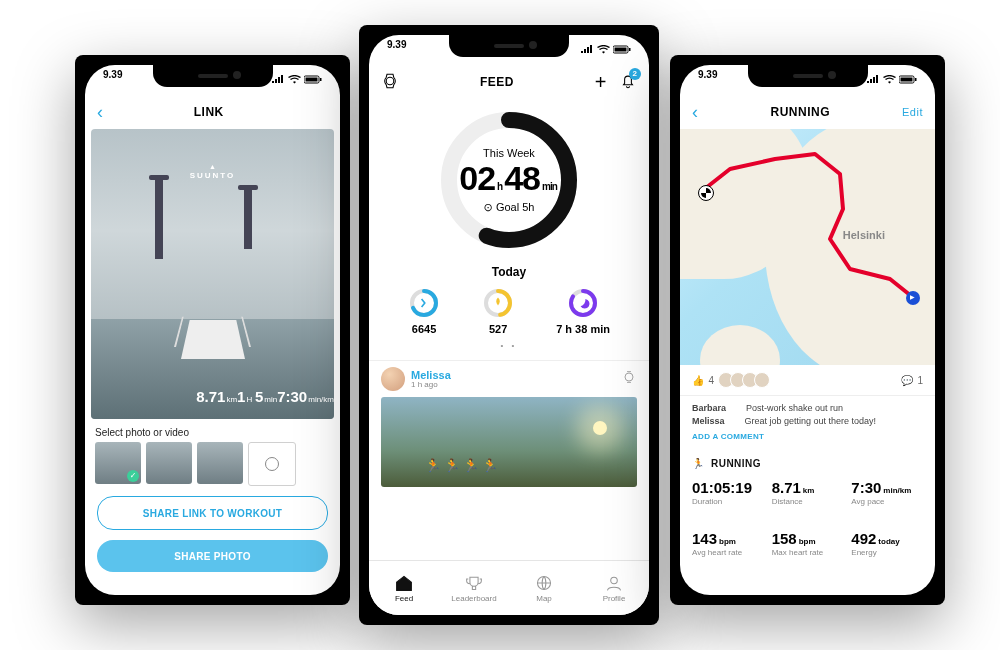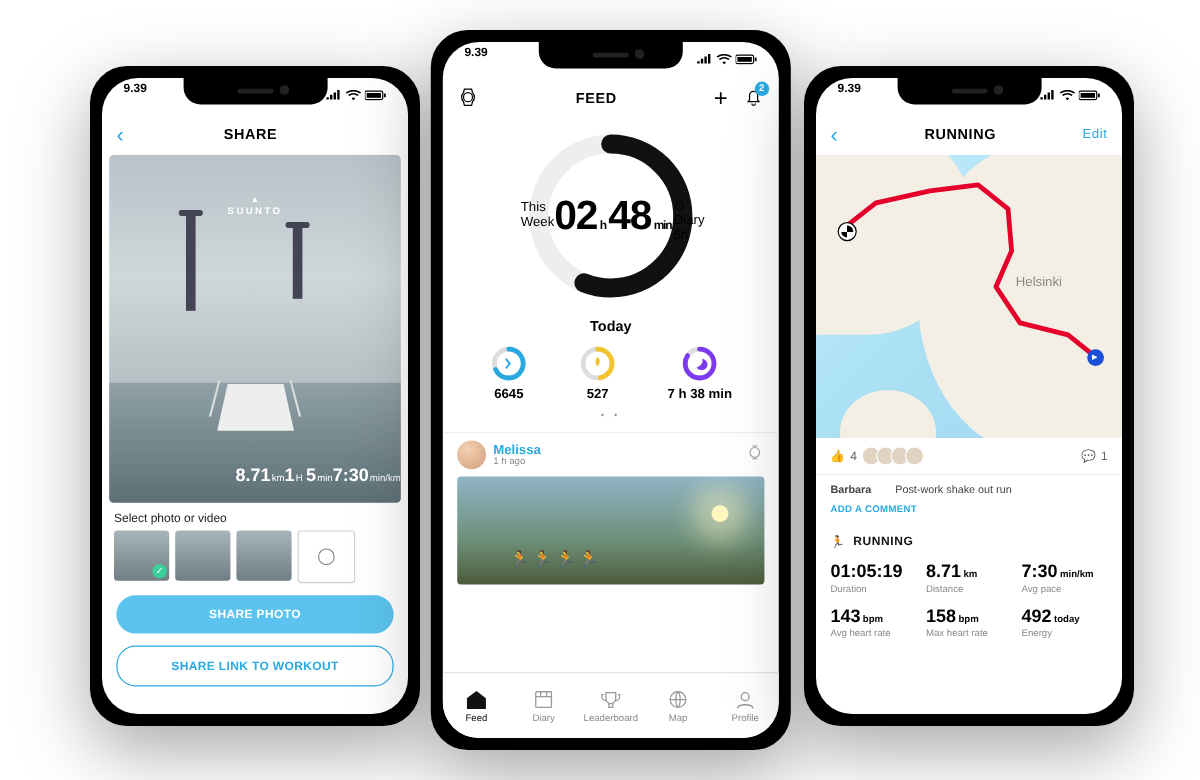--- a/index.html
+++ b/index.html
@@ -1,17 +1,17 @@
 <!DOCTYPE html>
 <html><head>
 <meta charset="utf-8">
 <style>
   html,body{margin:0;padding:0;background:#fff;font-family:-apple-system,Helvetica Neue,Arial,sans-serif;width:1000px;height:650px;overflow:hidden}
   .stage{position:relative;width:1000px;height:650px}
-  .phone{position:absolute;border-radius:31px;background:#000;box-shadow:0 20px 60px rgba(0,0,0,.35);padding:10px}
+  .phone{position:absolute;border-radius:8px;background:#000;box-shadow:0 20px 60px rgba(0,0,0,.35);padding:10px}
   .phone.small{width:255px;height:530px;top:55px}
   .phone.large{width:280px;height:580px;top:25px;left:359px}
   .phone.p1{left:75px}
   .phone.p3{left:670px}
   .screen{position:absolute;top:10px;left:10px;right:10px;bottom:10px;background:#fff;border-radius:30px;overflow:hidden}
   .notch{position:absolute;top:0;left:50%;transform:translateX(-50%);width:120px;height:22px;background:#000;border-radius:0 0 14px 14px;z-index:10}
   .notch:before{content:"";position:absolute;right:32px;top:6px;width:8px;height:8px;border-radius:50%;background:#222}
   .notch:after{content:"";position:absolute;left:45px;top:9px;width:30px;height:4px;border-radius:2px;background:#222}
   .statusbar{position:absolute;top:4px;left:0;right:0;height:20px;display:flex;justify-content:space-between;padding:0 18px;font-size:10px;font-weight:600;z-index:9}
   .sb-icons{display:flex;gap:3px;align-items:center}
@@ -38,21 +38,21 @@
   .thumb{width:46px;height:42px;border-radius:3px;background:linear-gradient(#a8b5ba,#6f7e84);position:relative}
   .thumb.sel:after{content:"✓";position:absolute;bottom:2px;right:2px;width:12px;height:12px;border-radius:50%;background:#3bcf9a;color:#fff;font-size:8px;text-align:center;line-height:12px}
   .thumb.add{background:#fff;border:1px solid #d0d0d0}
   .thumb.add:after{content:"";position:absolute;top:50%;left:50%;width:12px;height:12px;border:1.5px solid #888;border-radius:50%;transform:translate(-50%,-50%)}
   .btn{margin:10px 12px 0;height:32px;border-radius:16px;display:flex;align-items:center;justify-content:center;font-size:10px;font-weight:700;letter-spacing:.3px}
   .btn.primary{background:#5bc3ed;color:#fff}
   .btn.outline{border:1.5px solid #29a9e0;color:#29a9e0}
   
   .ring{position:relative;width:150px;height:150px;margin:6px auto 0}
   .ring svg{transform:rotate(-90deg)}
-  .ring-inner{position:absolute;inset:0;display:flex;flex-direction:row;align-items:center;}
+  .ring-inner{position:absolute;inset:0;display:flex;flex-direction:column;align-items:center;justify-content:center}
   .ring-inner .lbl{font-size:11px;font-weight:500;margin-bottom:2px}
   .ring-inner .bigtime{font-size:34px;font-weight:800;letter-spacing:-1px;line-height:1}
   .ring-inner .bigtime .u{font-size:10px;font-weight:600;margin:0 2px}
   .goal{font-size:11px;margin-top:6px}
   .today-lbl{text-align:center;font-size:12px;font-weight:700;margin-top:10px}
   .todayrow{display:flex;justify-content:space-around;margin:8px 18px 0}
   .mini{display:flex;flex-direction:column;align-items:center}
   .mini .ic{width:32px;height:32px;margin-bottom:4px}
   .mini .val{font-size:11px;font-weight:700}
   .pager{text-align:center;font-size:8px;color:#999;margin-top:6px;letter-spacing:3px}
@@ -70,37 +70,37 @@
   .tab.active{color:#111}
   .tab svg{stroke:#999;fill:none;stroke-width:1.3}
   .tab.active svg{stroke:#111;fill:#111}
   
   .edit{color:#29a9e0;font-size:11px;font-weight:500}
   .map{height:236px;background:linear-gradient(135deg,#cfeffe 0%,#aee2f5 40%,#9fd8ef 100%);position:relative;overflow:hidden}
   .land{position:absolute;background:#f3efe4}
   .land.a{left:-20px;top:-20px;width:150px;height:170px;border-radius:0 60% 80% 0}
   .land.b{right:-30px;top:-10px;width:200px;height:260px;border-radius:60% 0 0 60%}
   .land.c{left:20px;bottom:-30px;width:80px;height:70px;border-radius:50%}
-  .maplabel{position:absolute;font-size:9px;color:#aaa;font-weight:400}
+  .maplabel{position:absolute;font-size:9px;color:#aaa;font-weight:700}
   .route{position:absolute;inset:0}
   .pt{position:absolute;border-radius:50%}
   .pt.finish{left:18px;top:56px;width:14px;height:14px;background:#fff;border:1px solid #000}
   .pt.finish:after{content:"";position:absolute;inset:2px;background:repeating-conic-gradient(#000 0 25%,#fff 0 50%);border-radius:50%}
   .pt.start{right:15px;bottom:60px;width:14px;height:14px;background:#1a4fd6}
   .pt.start:after{content:"▶";position:absolute;color:#fff;font-size:6px;left:4px;top:2px}
   .social{display:flex;align-items:center;justify-content:space-between;padding:7px 12px;font-size:10px;color:#666;border-bottom:1px solid #eee}
   .social .left{display:flex;align-items:center;gap:4px}
   .avgroup{display:flex;margin-left:4px}
   .avgroup .av{width:14px;height:14px;border-radius:50%;background:#e1d3c1;border:1.5px solid #fff;margin-left:-4px}
   .comments{padding:6px 12px;font-size:9px;color:#444;line-height:1.4}
   .comments .u{font-weight:700;margin-right:20px}
   .addc{font-size:8px;font-weight:700;color:#29a9e0;letter-spacing:.3px;margin-top:4px}
   .activity{padding:10px 12px 0}
   .acttitle{display:flex;align-items:center;gap:6px;font-size:10px;font-weight:800;letter-spacing:.5px;color:#111;margin-bottom:10px}
-  .statsgrid{display:grid;grid-template-columns:1fr 1fr 1fr;gap:10px 8px}
+  .statsgrid{display:grid;grid-template-columns:1fr 1fr 1fr;gap:24px 8px}
   .stat .v{font-size:15px;font-weight:800}
   .stat .v .u{font-size:8px;font-weight:700;margin-left:2px}
   .stat .l{font-size:8px;color:#888;margin-top:1px}
   svg.ico{display:block}
 </style>
 </head>
 <body>
 
 <div class="stage">
 
@@ -118,21 +118,21 @@
             </svg>
           <svg class="ico" width="18" height="9">
               <rect x="0" y="1" width="15" height="7" rx="1.5" fill="none" stroke="#000"></rect>
               <rect x="1.5" y="2.5" width="12" height="4" fill="#000"></rect>
               <rect x="16" y="3" width="1.5" height="3" fill="#000"></rect>
             </svg>
         </span>
       </div>
       <div class="appnav">
         <span style="color:#29a9e0;font-size:18px;font-weight:300">‹</span>
-        <span>SHARE</span>
+        <span>LINK</span>
         <span style="width:14px"></span>
       </div>
       <div class="content">
         <div class="hero">
           <div class="water"></div>
           <div class="pier">
               <div class="pier-rail"></div>
             </div>
           <div class="lamp l1"></div>
             <div class="lamp l2"></div>
@@ -143,22 +143,22 @@
             <div><span class="hv">7:30</span><span class="hu">min/km</span></div>
           </div>
         </div>
         <div class="select-label">Select photo or video</div>
         <div class="thumbs">
           <div class="thumb sel"></div>
           <div class="thumb"></div>
           <div class="thumb"></div>
           <div class="thumb add"></div>
         </div>
+        <div class="btn outline">SHARE LINK TO WORKOUT</div>
         <div class="btn primary">SHARE PHOTO</div>
-        <div class="btn outline">SHARE LINK TO WORKOUT</div>
       </div>
     </div>
   </div>
 
   <div class="phone large">
     <div class="screen">
       <div class="notch"></div>
       <div class="statusbar">
         <span>9.39</span>
         <span class="sb-icons">
@@ -195,21 +195,21 @@
       </div>
       <div class="content" style="bottom:54px">
         <div class="ring">
           <svg width="150" height="150">
               <circle cx="75" cy="75" r="60" stroke="#eee" stroke-width="16" fill="none"></circle>
               <circle cx="75" cy="75" r="60" stroke="#111" stroke-width="16" fill="none" stroke-linecap="round" stroke-dasharray="377" stroke-dashoffset="166"></circle>
             </svg>
           <div class="ring-inner">
             <div class="lbl">This Week</div>
             <div class="bigtime"><span>02</span><span class="u">h</span><span>48</span><span class="u">min</span></div>
-            <div class="goal">⊙ <span>Diary 5h</span></div>
+            <div class="goal">⊙ <span>Goal 5h</span></div>
           </div>
         </div>
         <div class="today-lbl">Today</div>
         <div class="todayrow">
           <div class="mini">
             <svg class="ic" viewBox="0 0 40 40">
                 <circle cx="20" cy="20" r="15" fill="none" stroke="#ddd" stroke-width="5"></circle>
                 <circle cx="20" cy="20" r="15" fill="none" stroke="#29a9e0" stroke-width="5" stroke-linecap="round" stroke-dasharray="94" stroke-dashoffset="30" transform="rotate(-90 20 20)"></circle>
                 <path d="M17 15l4 5-4 5" fill="none" stroke="#29a9e0" stroke-width="2"></path>
               </svg>
@@ -253,27 +253,20 @@
       </div>
       <div class="tabbar">
         <div class="tab active">
             <svg width="20" height="18" viewBox="0 0 24 22">
               <path d="M3 10l9-7 9 7v10H3z"></path>
             </svg>
             <span>Feed</span>
           </div>
         <div class="tab">
             <svg width="20" height="18" viewBox="0 0 24 22">
-              <rect x="4" y="3" width="16" height="16" rx="1"></rect>
-              <path d="M4 8h16M9 3v4M15 3v4"></path>
-            </svg>
-            <span>Diary</span>
-          </div>
-        <div class="tab">
-            <svg width="20" height="18" viewBox="0 0 24 22">
               <path d="M7 4h10v6a5 5 0 0 1-10 0zM10 15h4v4h-4zM5 6H3v2a4 4 0 0 0 4 4M19 6h2v2a4 4 0 0 1-4 4"></path>
             </svg>
             <span>Leaderboard</span>
           </div>
         <div class="tab">
             <svg width="20" height="18" viewBox="0 0 24 22">
               <circle cx="12" cy="11" r="8"></circle>
               <path d="M4 11h16M12 3c3 3 3 13 0 16M12 3c-3 3-3 13 0 16"></path>
             </svg>
             <span>Map</span>
@@ -336,20 +329,21 @@
                 <div class="av"></div>
               </div>
           </div>
           <div class="left">
             <span>💬</span>
             <span>1</span>
           </div>
         </div>
         <div class="comments">
           <div><span class="u">Barbara</span><span>Post-work shake out run</span></div>
+          <div><span class="u">Melissa</span><span>Great job getting out there today!</span></div>
           <div class="addc">ADD A COMMENT</div>
         </div>
         <div class="activity">
           <div class="acttitle">
               <span>🏃</span>
               <span>RUNNING</span>
             </div>
           <div class="statsgrid">
             <div class="stat">
                 <div class="v"><span>01:05:19</span><span class="u"></span></div>

